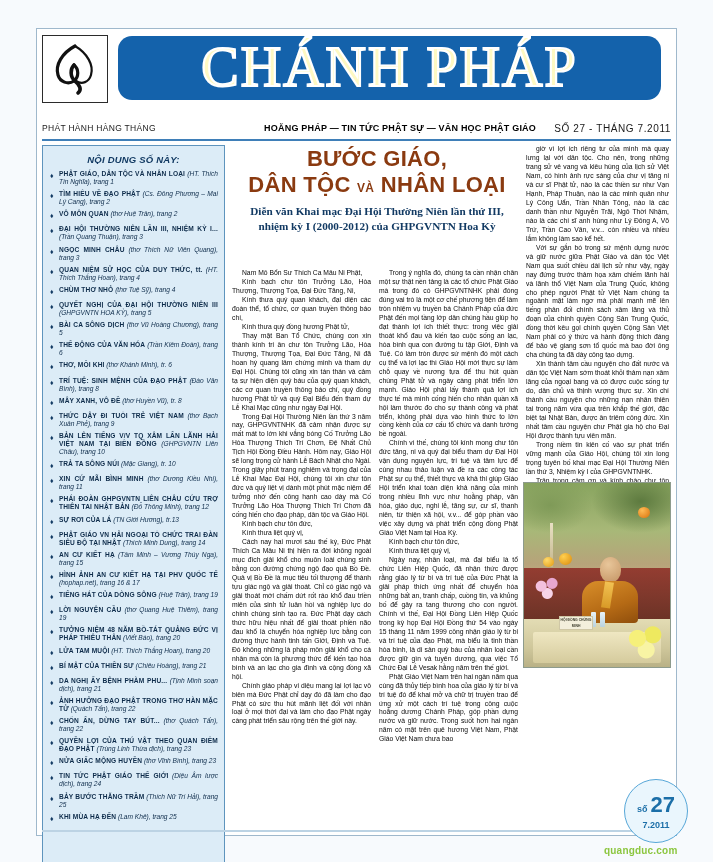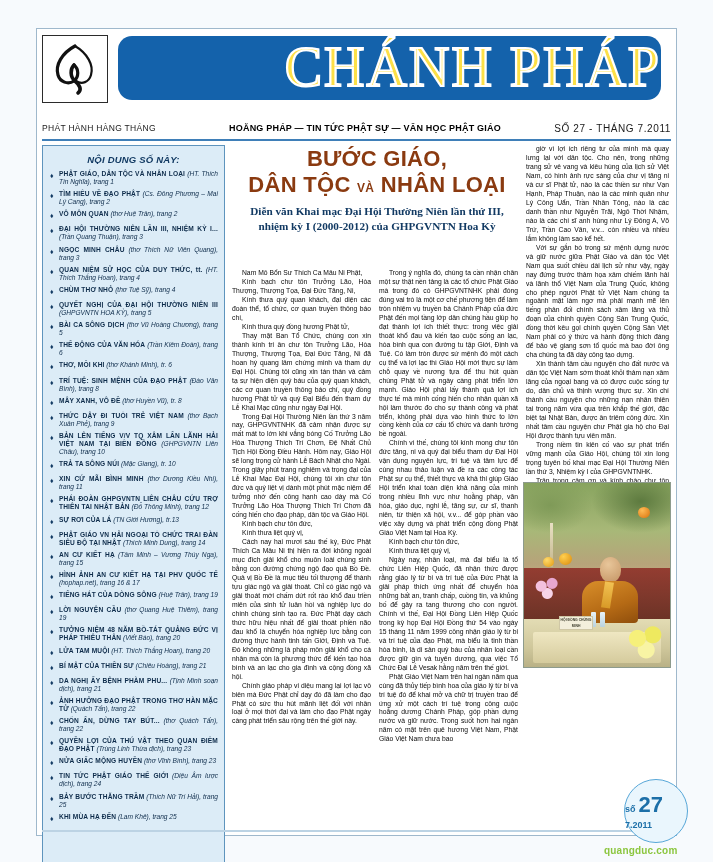--- a/index.html
+++ b/index.html
@@ -59,25 +59,25 @@
     height: 64px;
     background: #1462ab;
     border-radius: 14px;
     position: relative;
     overflow: visible;
   }
   .title-plate .wordmark {
     position: absolute;
     left: 0; right: 0;
     top: -6px;
-    text-align: right;
+    text-align: center;
     font-family: "Liberation Serif", serif;
     font-size: 56px;
     letter-spacing: 2px;
-    color: #fde047;
+    color: #fef9c3;
     -webkit-text-stroke: 2.2px #ffffff;
     font-weight: 400;
     line-height: 74px;
     white-space: nowrap;
   }
 
   
   .tagline-row {
     position: absolute;
     left: 42px;
@@ -90,21 +90,21 @@
     color: #111;
   }
   .tag-left {
     width: 152px;
     letter-spacing: .3px;
     font-size: 8.5px;
     color: #1a1a1a;
   }
   .tag-center {
     flex: 1;
-    text-align: center;
+    text-align: right;
     font-weight: bold;
     font-size: 9px;
     letter-spacing: .2px;
     color: #000;
   }
   .tag-right {
     width: 135px;
     text-align: right;
     font-size: 10px;
     letter-spacing: .6px;
@@ -328,21 +328,21 @@
     position: absolute;
     left: 624px;
     top: 779px;
     width: 62px;
     height: 62px;
     border-radius: 50%;
     border: 1.5px solid #57a7d8;
     background: #eaf6fd;
     display: flex;
     flex-direction: column;
-    align-items: flex-start;
+    align-items: center;
     justify-content: center;
     color: #1c6fa8;
     z-index: 5;
   }
   .badge .row1 { display: flex; align-items: baseline; }
   .badge .so { font-size: 9px; font-weight: bold; margin-right: 3px; }
   .badge .num { font-size: 22px; font-weight: bold; }
   .badge .date { font-size: 9px; font-weight: bold; margin-top: 2px; }
 
   .watermark {

